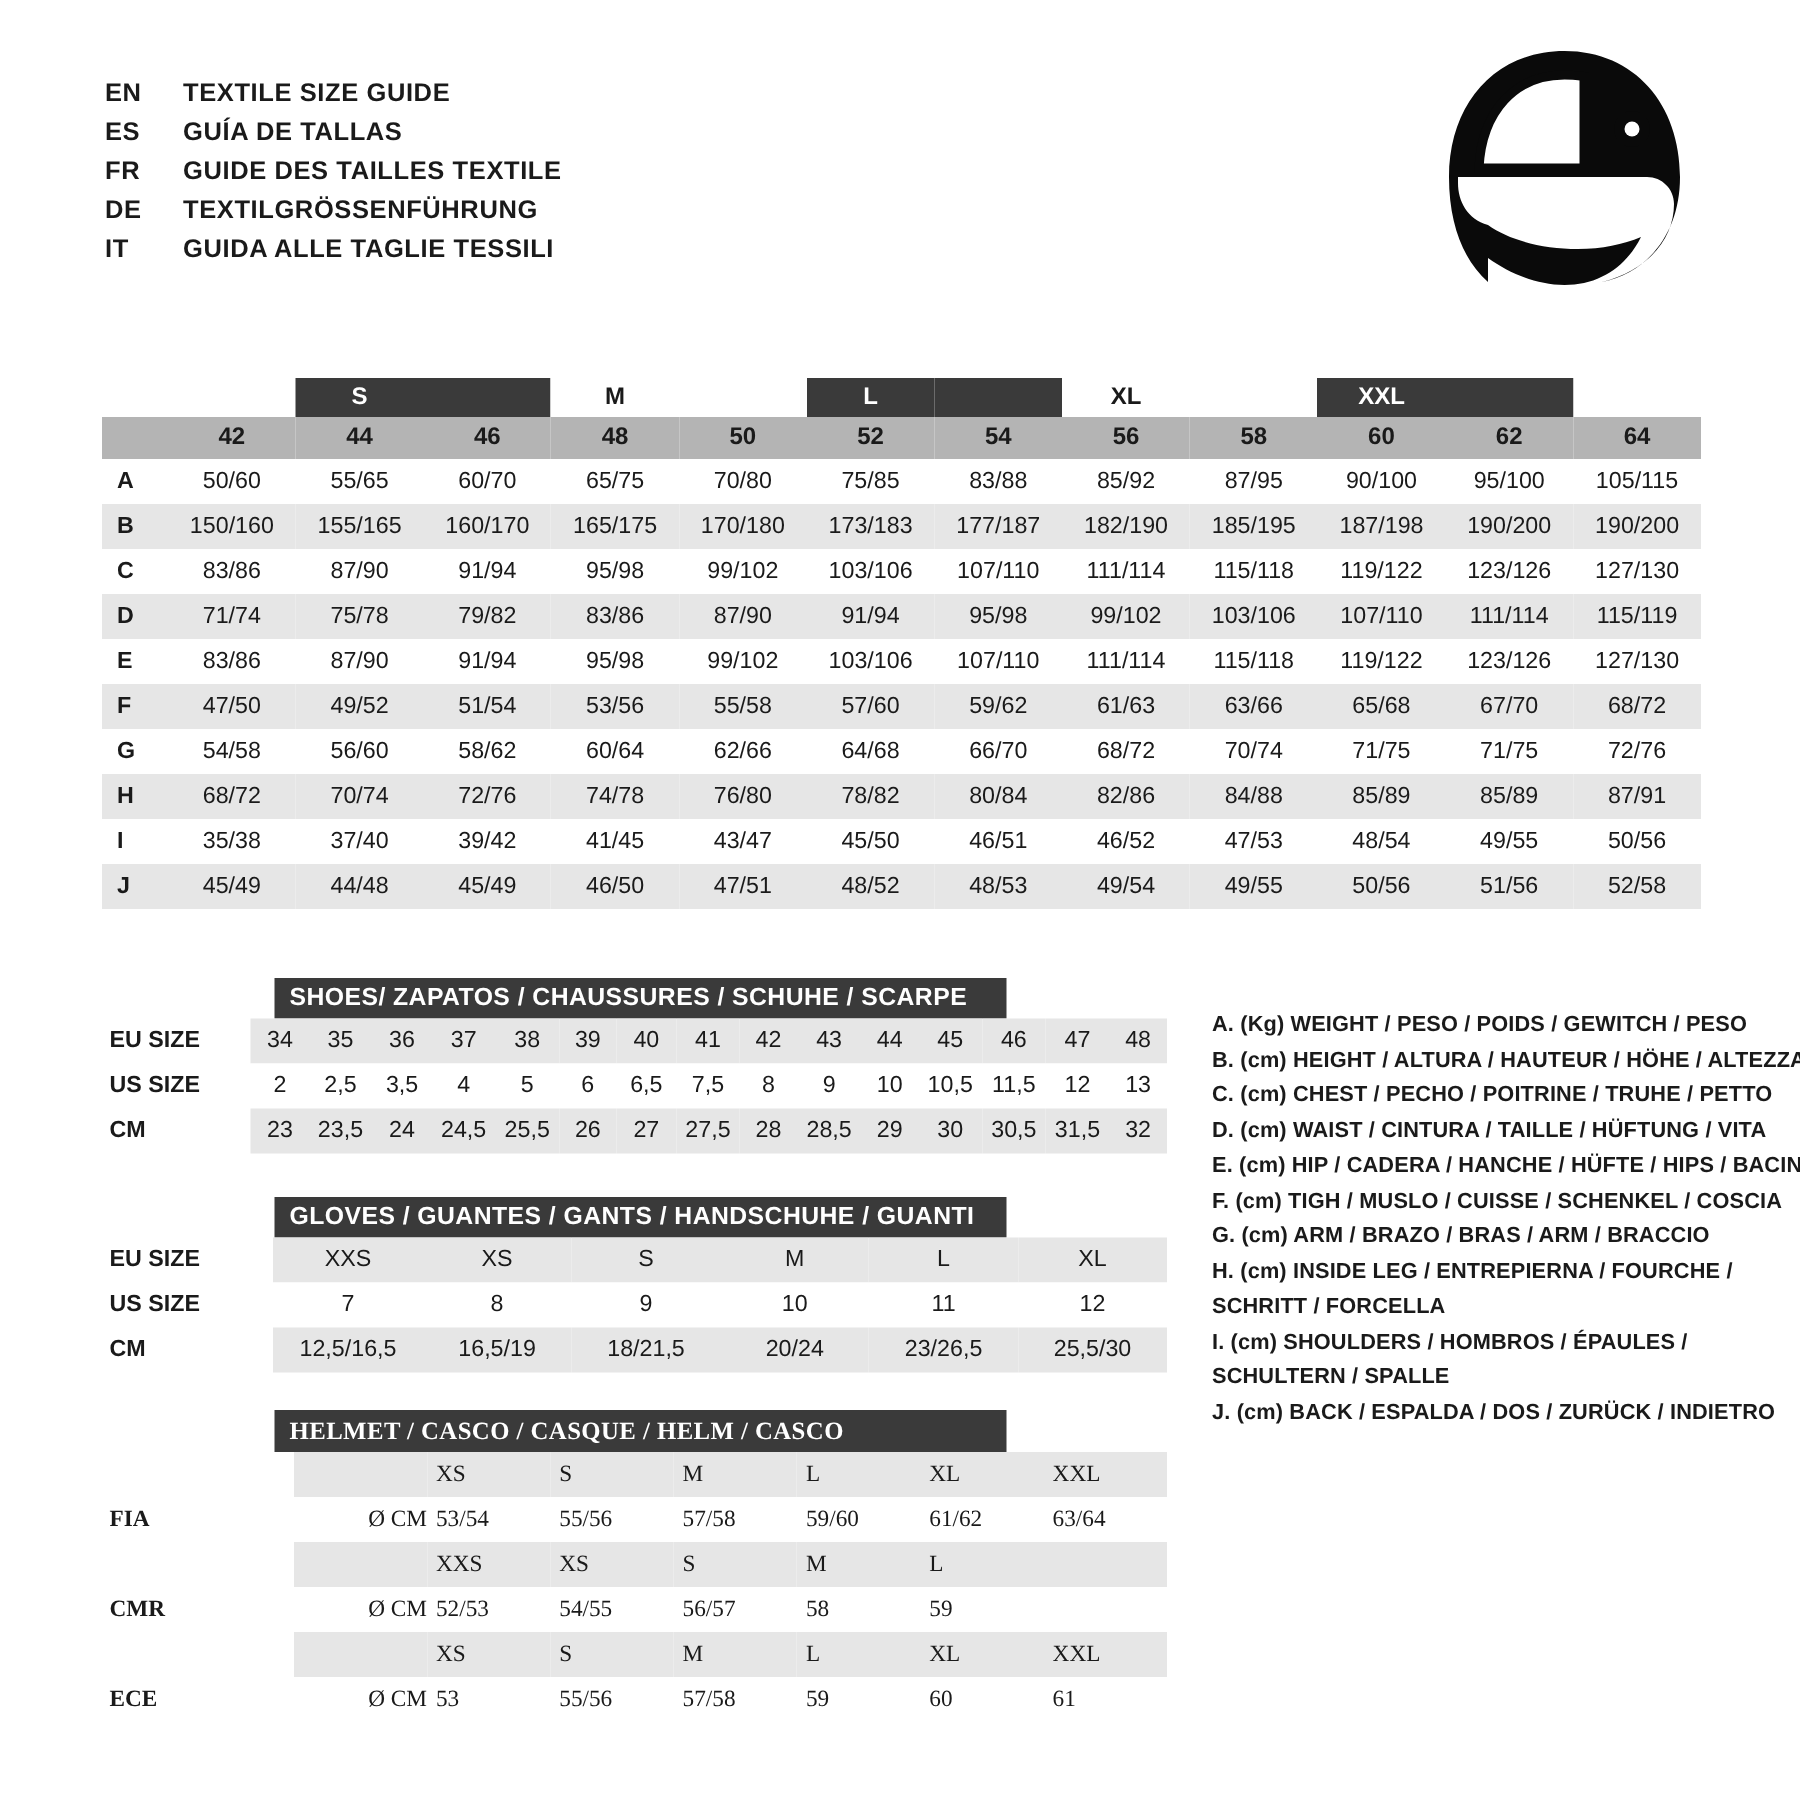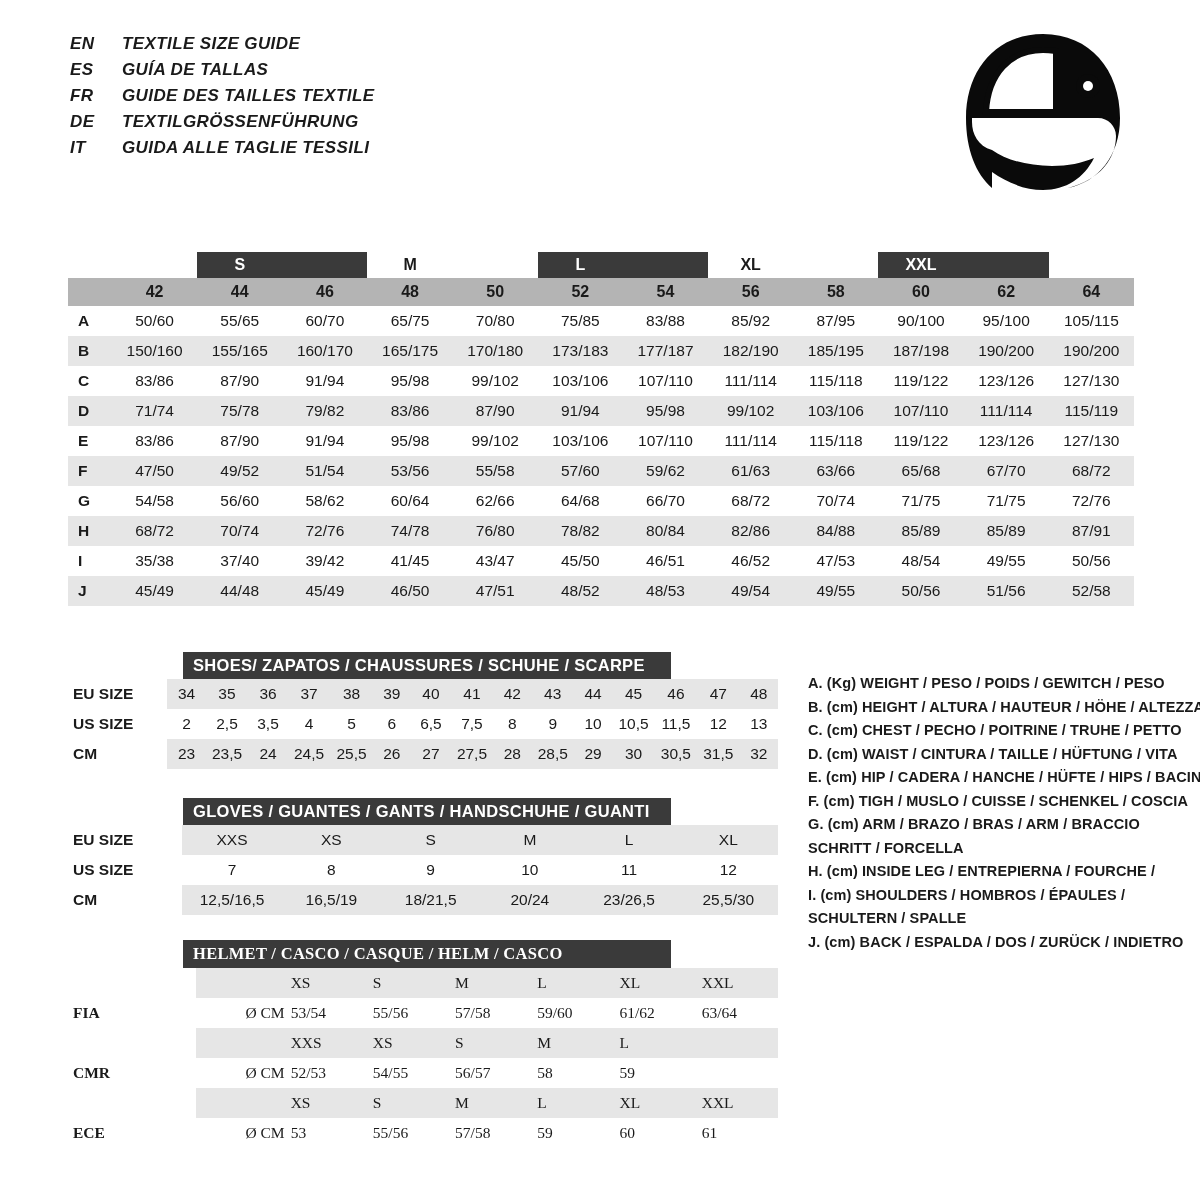--- a/index.html
+++ b/index.html
@@ -13,22 +13,21 @@
     font-family: "Liberation Sans", sans-serif;
     color: #1a1a1a;
     position: relative;
     overflow: hidden;
   }
 
   
   .header {
     position: absolute;
     left: 70px;
-    top: 34px;
-    font-style: italic;
+    top: 52px;
   }
   .header-row {
     display: flex;
     align-items: baseline;
     height: 26px;
     font-weight: bold;
     font-size: 17px;
     letter-spacing: 0.4px;
   }
   .header-lang {
@@ -551,18 +550,18 @@
 </div>
 
 <div class="legend">
   <div>A. (Kg) WEIGHT / PESO / POIDS / GEWITCH / PESO</div>
   <div>B. (cm) HEIGHT / ALTURA / HAUTEUR / HÖHE / ALTEZZA</div>
   <div>C. (cm) CHEST / PECHO / POITRINE / TRUHE / PETTO</div>
   <div>D. (cm) WAIST / CINTURA / TAILLE / HÜFTUNG / VITA</div>
   <div>E. (cm) HIP / CADERA / HANCHE / HÜFTE / HIPS / BACINO</div>
   <div>F. (cm) TIGH / MUSLO / CUISSE / SCHENKEL / COSCIA</div>
   <div>G. (cm) ARM / BRAZO / BRAS / ARM / BRACCIO</div>
+  <div>H. (cm) INSIDE LEG / ENTREPIERNA / FOURCHE /</div>
   <div>SCHRITT / FORCELLA</div>
-  <div>H. (cm) INSIDE LEG / ENTREPIERNA / FOURCHE /</div>
   <div>I. (cm) SHOULDERS / HOMBROS / ÉPAULES /</div>
   <div>SCHULTERN / SPALLE</div>
   <div>J. (cm) BACK / ESPALDA / DOS / ZURÜCK / INDIETRO</div>
 </div>
 
 </body></html>

